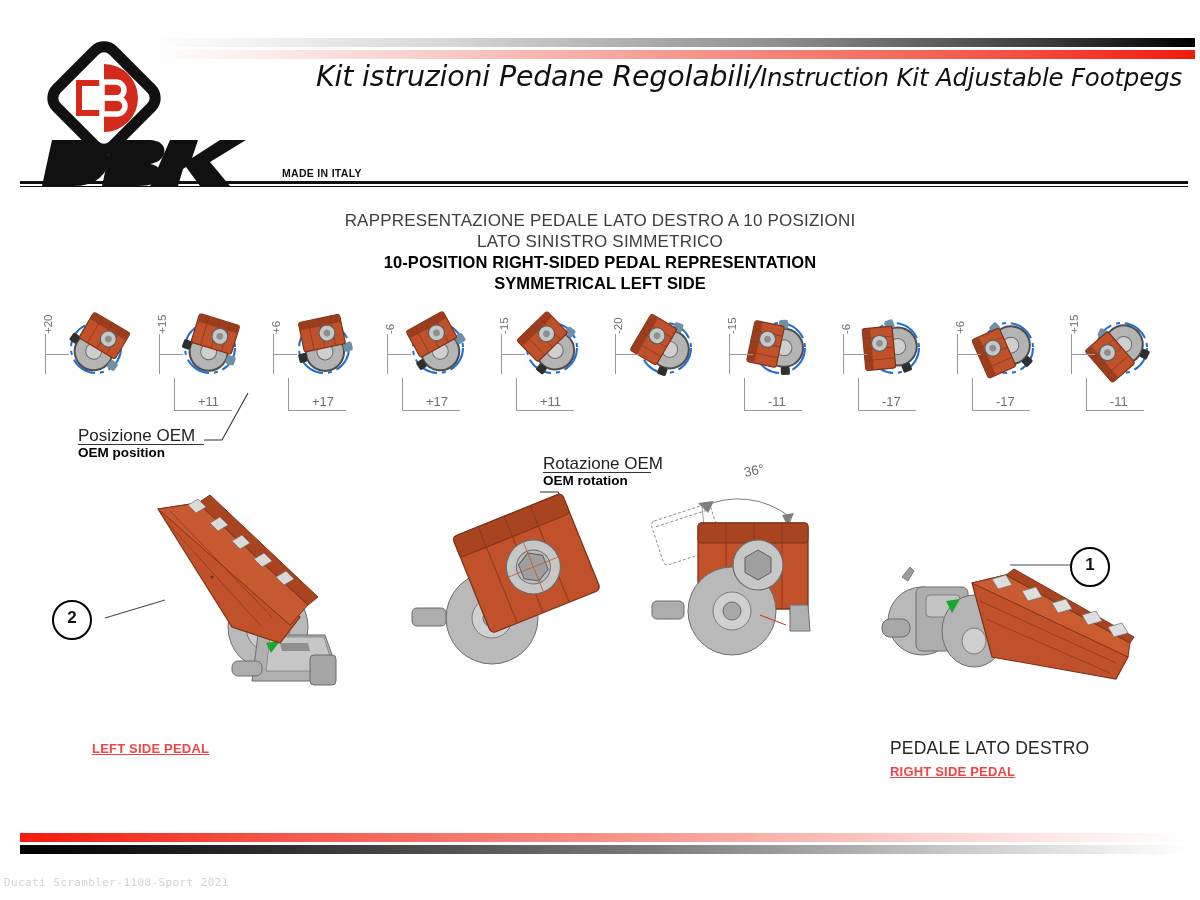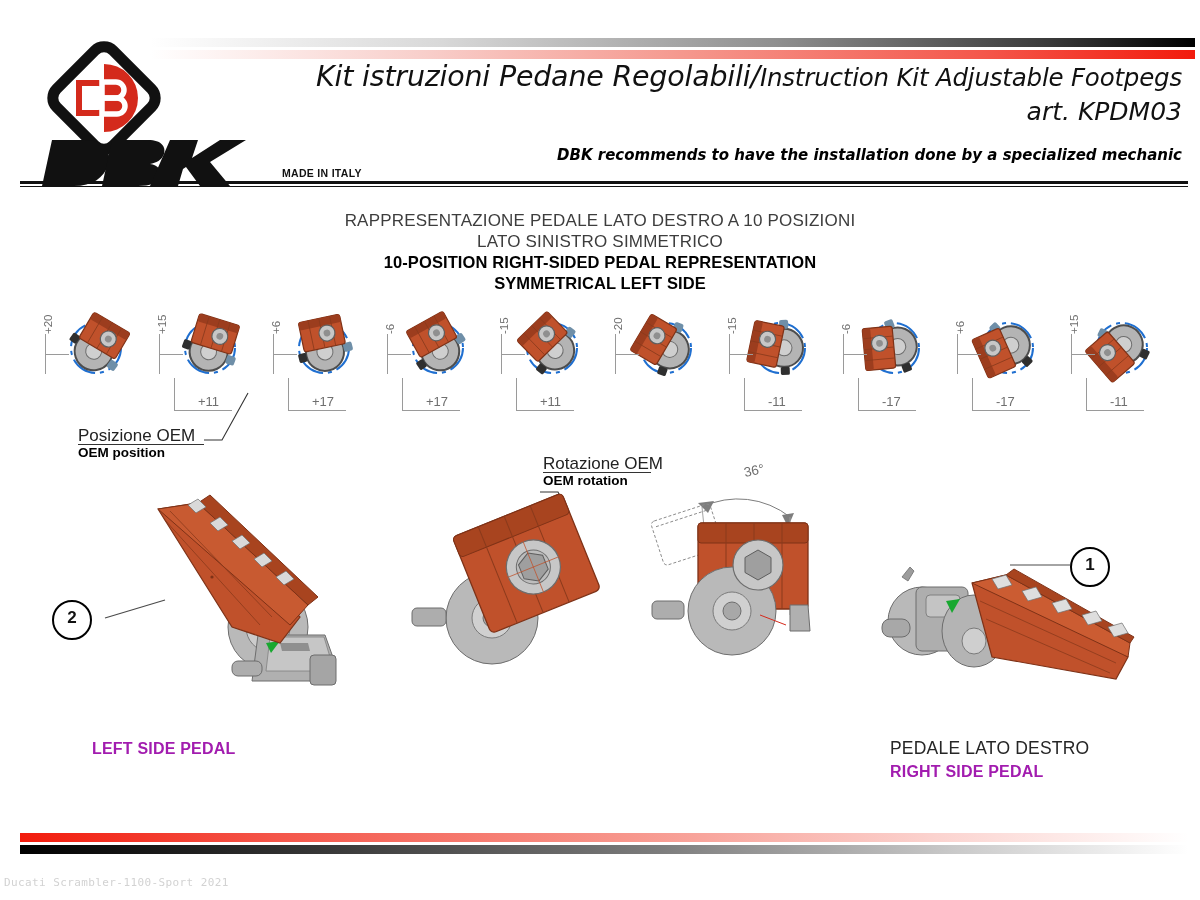--- a/index.html
+++ b/index.html
@@ -77,21 +77,21 @@
 
   
   .callout-txt{position:absolute;}
   .callout-txt .it{font-size:17px;color:#222;display:block;line-height:16px;}
   .callout-txt .en{font-size:13.5px;font-weight:bold;color:#000;display:block;line-height:16px;}
   .callout-rule{height:1px;background:#333;}
 
   
   .blabel{position:absolute;}
   .blabel .it{font-size:17.5px;color:#262626;display:block;line-height:23px;letter-spacing:.2px;}
-  .blabel .en{font-size:16px;font-weight:bold;color:#a21caf;display:block;line-height:23px;letter-spacing:.2px;}
+  .blabel .en{font-size:13px;font-weight:bold;color:#ef4444;display:block;line-height:23px;letter-spacing:.2px;text-decoration:underline;}
 
   
   .balloon{
     position:absolute;width:36px;height:36px;border:2.2px solid #000;border-radius:50%;
     background:#fff;font-size:17px;font-weight:bold;text-align:center;line-height:32px;
   }
 
   
   .ftr-red{
     position:absolute;left:20px;top:833px;width:1168px;height:9px;
@@ -141,22 +141,20 @@
                  M 73,28 L 88,28 C 93,28 94,31 93,34 C 92,37 89,37 85,37 L 71,37 Z"></path>
         <path d="M 120,0 L 148,0 L 142,18 L 170,0 L 196,0 L 160,22 L 180,46 L 150,46
                  L 136,27 L 133,29 L 128,46 L 100,46 Z"></path>
       </g>
     </svg>
   </div>
 
   <div class="title-main">
     <span class="t-it">Kit istruzioni Pedane Regolabili/</span><span class="t-en">Instruction Kit Adjustable Footpegs</span>
   </div>
-  <div class="title-art">art. KPDM03</div>
-  <div class="sub2">DBK recommends to have the installation done by a specialized mechanic</div>
   <div class="made">MADE IN ITALY</div>
 
   <div class="hdr-rule"></div>
   <div class="hdr-rule2"></div>
 
   <div class="sec-title">
     <div class="l1">RAPPRESENTAZIONE PEDALE LATO DESTRO A 10 POSIZIONI</div>
     <div class="l2">LATO SINISTRO SIMMETRICO</div>
     <div class="l3">10-POSITION RIGHT-SIDED PEDAL REPRESENTATION</div>
     <div class="l4">SYMMETRICAL LEFT SIDE</div>

